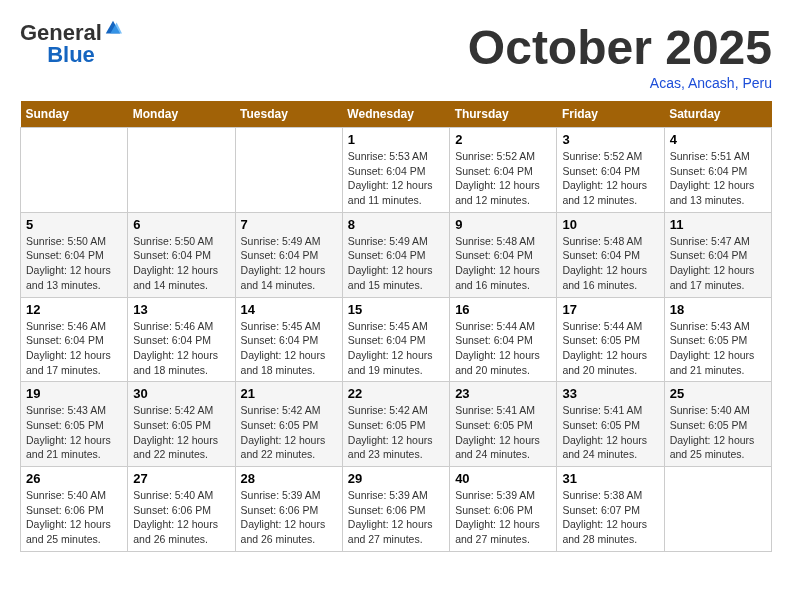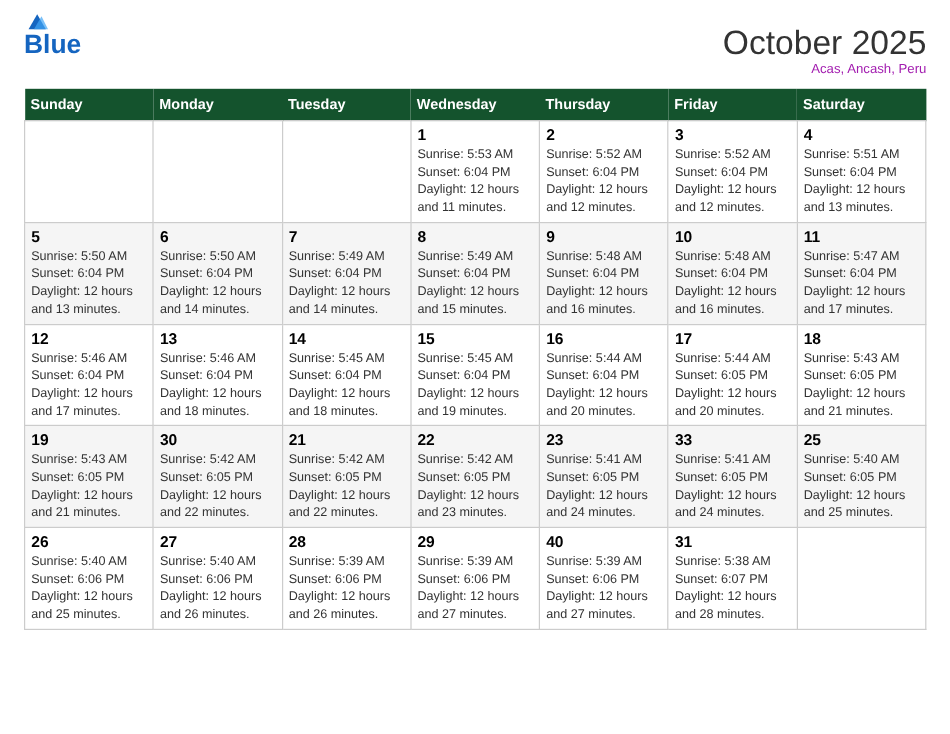--- a/index.html
+++ b/index.html
@@ -25,35 +25,35 @@
     .logo-icon {
       width: 18px;
       height: 18px;
       margin-left: 2px;
       margin-top: -8px;
     }
     .title-block {
       text-align: right;
     }
     .month-title {
-      font-size: 28px;
-      font-weight: normal;
+      font-size: 48px;
+      font-weight: bold;
       color: #333;
     }
     .subtitle {
-      font-size: 11px;
-      color: #a21caf;
+      font-size: 14px;
+      color: #1d4ed8;
     }
     table {
       width: 100%;
       border-collapse: collapse;
       font-size: 11px;
     }
     thead tr th {
-      background-color: #14532d;
+      background-color: #a16207;
       color: #fff;
       text-align: left;
       padding: 6px 5px;
       font-size: 12px;
       font-weight: bold;
     }
     tbody tr td {
       border: 1px solid #ccc;
       vertical-align: top;
       padding: 4px 5px;
@@ -81,20 +81,21 @@
       background-color: #f9f9f9;
     }
   </style>
 </head>
 <body>
 
 <div class="header">
   <div class="logo">
     <div>
       <div style="display:flex; align-items:center;">
+        <span class="logo-general" style="font-size:22px;font-weight:bold;color:#333;">General</span>
         <svg class="logo-icon" viewBox="0 0 20 20" style="margin-left:2px;margin-top:-10px;">
           <polygon points="2,16 10,2 18,16" fill="#1565c0"></polygon>
           <polygon points="7,16 14,4 20,16" fill="#42a5f5" opacity="0.7"></polygon>
         </svg>
       </div>
       <div class="logo-blue" style="font-size:22px;font-weight:bold;color:#1565c0;margin-top:-4px;text-align:center;">Blue</div>
     </div>
   </div>
   <div class="title-block">
     <div class="month-title">October 2025</div>

